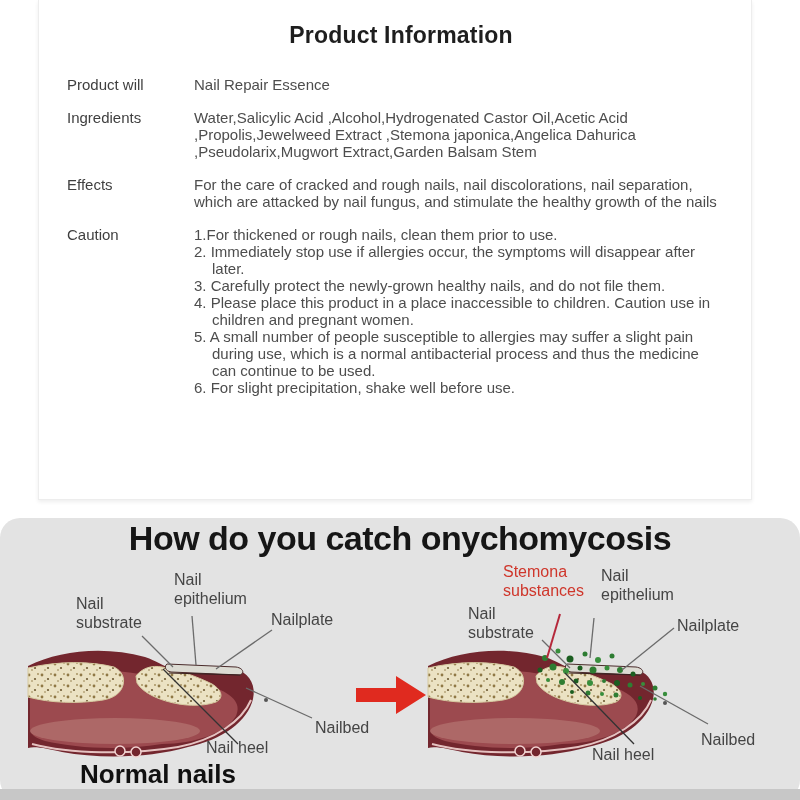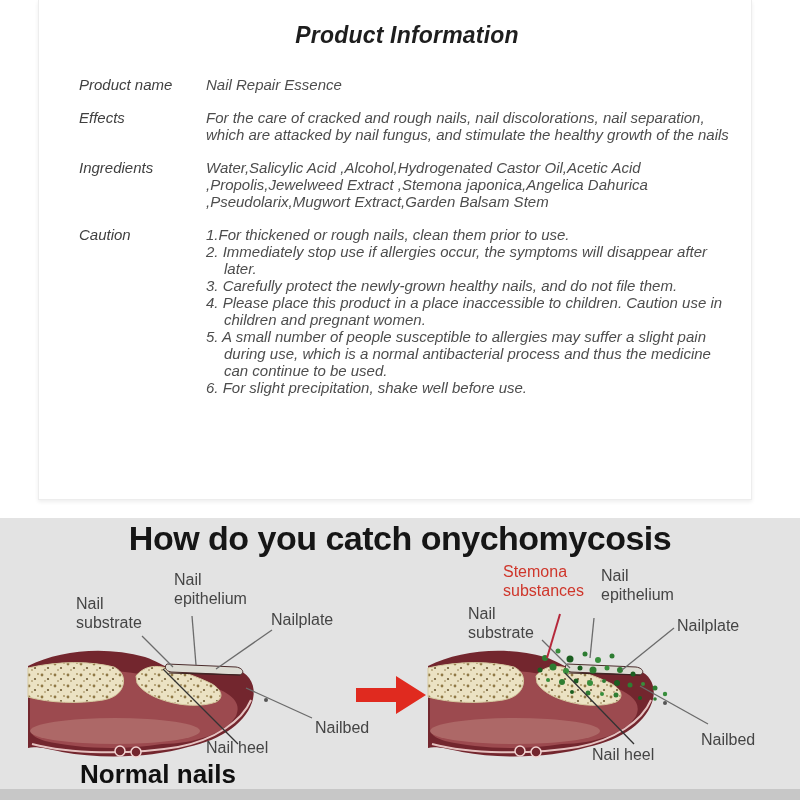--- a/index.html
+++ b/index.html
@@ -5,66 +5,65 @@
   html,body{margin:0;padding:0;}
   body{
     width:800px;height:800px;position:relative;background:#ffffff;
     font-family:"Liberation Sans",sans-serif;overflow:hidden;
   }
   
   .card{
     position:absolute;left:38px;top:0;width:714px;height:500px;
     background:#ffffff;border:1px solid #ededed;border-top:none;
     box-shadow:0 2px 4px rgba(0,0,0,0.07);box-sizing:border-box;
-    padding:22px 16px 0 40px;
-    font-style:italic;
+    padding:22px 16px 0 28px;
   }
   .card-title{
     text-align:center;font-size:23px;font-weight:bold;color:#1e1e1e;
     margin:0 0 27px 0;letter-spacing:.2px;
   }
   .spec-row{display:flex;margin-bottom:16px;}
   .spec-label{width:127px;flex:none;font-size:15px;color:#3f3f3f;line-height:17px;}
   .spec-value{flex:1;max-width:532px;font-size:15px;color:#4d4d4d;line-height:17px;}
   .value-strong{font-weight:bold;font-family:"Liberation Serif",serif;}
   .caution-item{padding-left:18px;text-indent:-18px;}
   
   .diagram{
-    position:absolute;left:0;top:518px;width:800px;height:282px;background:#e3e3e3;
+    position:absolute;left:0;top:518px;width:800px;height:282px;background:#e3e3e3;border-radius:20px;
   }
   .diagram-heading{
     position:absolute;top:1px;left:0;width:100%;text-align:center;margin:0;
     font-size:34px;font-weight:bold;color:#161616;letter-spacing:-.5px;
   }
   .dia-svg{position:absolute;left:0;top:0;width:800px;height:282px;}
   .dlabel{position:absolute;font-size:16px;line-height:19px;color:#454545;}
   .dlabel-red{color:#cf362b;}
   .dtitle{position:absolute;font-size:26px;font-weight:bold;color:#101010;text-align:center;}
   .bottom-strip{position:absolute;bottom:0;left:0;width:100%;height:11px;background:#c7c7c7;}
 </style>
 </head>
 <body>
 
 <div class="card">
   <h1 class="card-title">Product Information</h1>
 
   <div class="spec-row">
-    <div class="spec-label">Product name</div>
+    <div class="spec-label">Product will</div>
     <div class="spec-value">Nail Repair Essence</div>
   </div>
 
 
   <div class="spec-row">
-    <div class="spec-label">Effects</div>
-    <div class="spec-value">For the care of cracked and rough nails, nail discolorations, nail separation, which are attacked by nail fungus, and stimulate the healthy growth of the nails</div>
+    <div class="spec-label">Ingredients</div>
+    <div class="spec-value">Water,Salicylic Acid ,Alcohol,Hydrogenated Castor Oil,Acetic Acid ,Propolis,Jewelweed Extract ,Stemona japonica,Angelica Dahurica ,Pseudolarix,Mugwort Extract,Garden Balsam Stem</div>
   </div>
 
   <div class="spec-row">
-    <div class="spec-label">Ingredients</div>
-    <div class="spec-value">Water,Salicylic Acid ,Alcohol,Hydrogenated Castor Oil,Acetic Acid ,Propolis,Jewelweed Extract ,Stemona japonica,Angelica Dahurica ,Pseudolarix,Mugwort Extract,Garden Balsam Stem</div>
+    <div class="spec-label">Effects</div>
+    <div class="spec-value">For the care of cracked and rough nails, nail discolorations, nail separation, which are attacked by nail fungus, and stimulate the healthy growth of the nails</div>
   </div>
 
 
   <div class="spec-row">
     <div class="spec-label">Caution</div>
     <div class="spec-value">
       <div class="caution-item">1.For thickened or rough nails, clean them prior to use.</div>
       <div class="caution-item">2. Immediately stop use if allergies occur, the symptoms will disappear after later.</div>
       <div class="caution-item">3. Carefully protect the newly-grown healthy nails, and do not file them.</div>
       <div class="caution-item">4. Please place this product in a place inaccessible to children. Caution use in children and pregnant women.</div>

